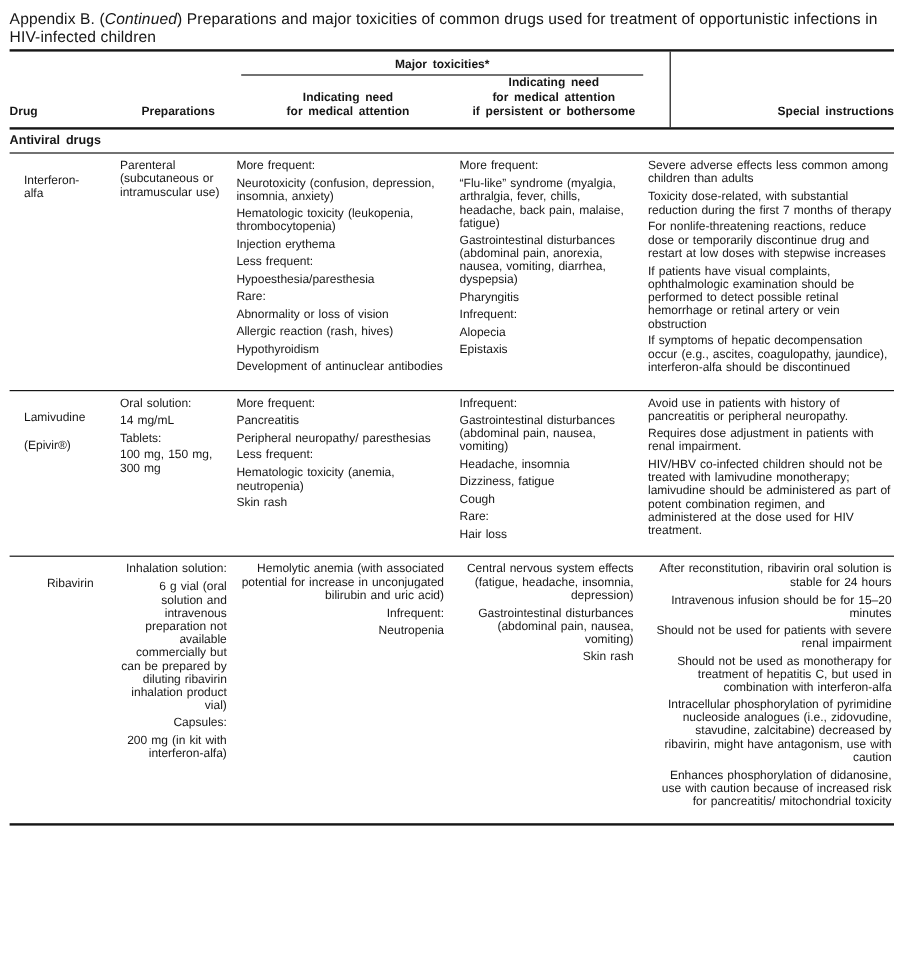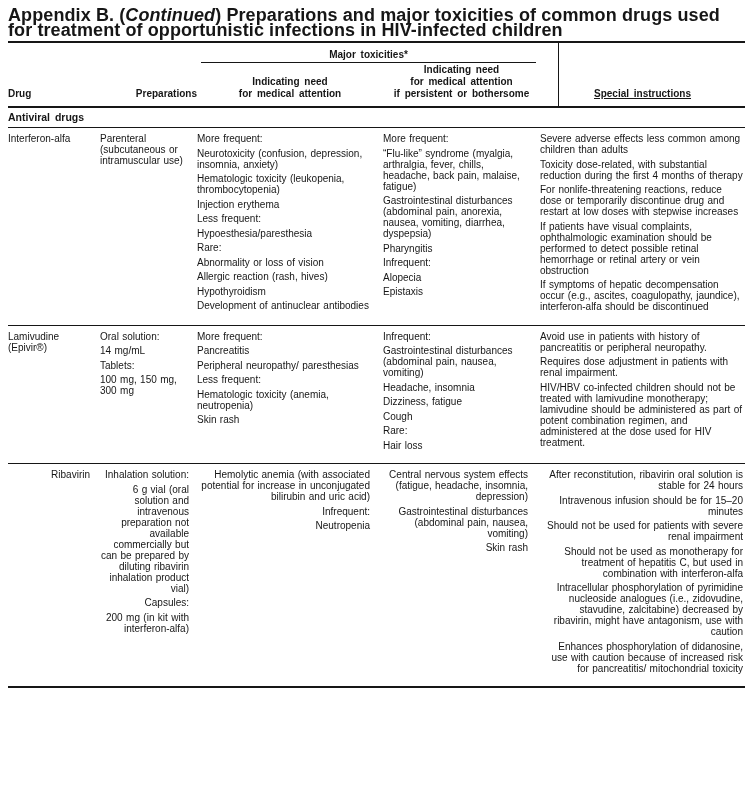--- a/index.html
+++ b/index.html
@@ -3,21 +3,21 @@
 <meta charset="utf-8">
 <style>
   html,body { margin:0; padding:0; background:#fff; }
   .page {
     width:753px; height:805px; box-sizing:border-box;
     padding:8px 8px 0 8px; background:#fff; overflow:hidden;
     font-family:"Liberation Sans","DejaVu Sans",sans-serif;
     color:#161616;
   }
   .title {
-    font-size:18px; font-weight:bold; line-height:15px;
+    font-size:13px; font-weight:normal; line-height:15px;
     letter-spacing:0.1px; margin:0 0 3px 0;
   }
   .title .cont { font-style:italic; }
   .grid {
     display:grid;
     grid-template-columns:92px 97px 186px 157px 205px;
   }
   
   .thead {
     position:relative;
@@ -29,24 +29,24 @@
   .group-inner {
     display:block; margin:0 4px; padding:6px 0 2px;
     border-bottom:1px solid #161616;
     font-size:10px; font-weight:bold; text-align:center; word-spacing:2px;
   }
   .hcell {
     font-size:10px; font-weight:bold; line-height:12px;
     word-spacing:2px; align-self:end; padding-bottom:6px;
   }
   .h-drug  { grid-column:1; grid-row:1/3; text-align:left; }
-  .h-prep  { grid-column:2; grid-row:1/3; text-align:right; }
+  .h-prep  { grid-column:2; grid-row:1/3; text-align:center; }
   .h-col3  { grid-column:3; grid-row:2;   text-align:center; }
   .h-col4  { grid-column:4; grid-row:2;   text-align:center; }
-  .h-spec  { grid-column:5; grid-row:1/3; text-align:center;text-decoration:underline; }
+  .h-spec  { grid-column:5; grid-row:1/3; text-align:right; }
   .hline { margin:0; }
   .vrule {
     position:absolute; left:550px; top:0; bottom:0; width:1px;
     background:#161616;
   }
   
   .section-row {
     border-bottom:1px solid #161616;
     font-size:10.5px; font-weight:bold; word-spacing:2px;
     padding:3px 0 4px 0;
@@ -55,21 +55,21 @@
   .row { border-bottom:1px solid #161616; padding:5px 0 9px 0; }
   .row.last { border-bottom:2px solid #161616;text-align:right; }
   .cell { font-size:10px; line-height:11px; word-spacing:0.6px; }
   .cell.c1 { padding-right:10px; }
   .cell.c2 { padding-right:8px;  }
   .cell.c3 { padding-right:13px; }
   .cell.c4 { padding-right:12px; }
   .cell.c5 { padding-right:2px;  }
   .para { margin:0 0 3.5px 0; }
   .para.lead { font-weight:normal; }
-  .drug-line { margin:0; }
+  .drug-line { margin:12px; }
 </style>
 </head>
 <body>
 
 <div class="page">
 
   <div class="title"><span>Appendix B. (</span><span class="cont">Continued</span><span>) Preparations and major toxicities of common drugs used for treatment of opportunistic infections in HIV-infected children</span></div>
 
   <div class="thead grid">
     <div class="group-cell">
@@ -116,21 +116,21 @@
         <p class="para lead">More frequent:</p>
         <p class="para">“Flu-like” syndrome (myalgia, arthralgia, fever, chills, headache, back pain, malaise, fatigue)</p>
         <p class="para">Gastrointestinal disturbances (abdominal pain, anorexia, nausea, vomiting, diarrhea, dyspepsia)</p>
         <p class="para">Pharyngitis</p>
         <p class="para lead">Infrequent:</p>
         <p class="para">Alopecia</p>
         <p class="para">Epistaxis</p>
       </div>
     <div class="cell c5">
         <p class="para">Severe adverse effects less common among children than adults</p>
-        <p class="para">Toxicity dose-related, with substantial reduction during the first 4 months of therapy</p>
+        <p class="para">Toxicity dose-related, with substantial reduction during the first 7 months of therapy</p>
         <p class="para">For nonlife-threatening reactions, reduce dose or temporarily discontinue drug and restart at low doses with stepwise increases</p>
         <p class="para">If patients have visual complaints, ophthalmologic examination should be performed to detect possible retinal hemorrhage or retinal artery or vein obstruction</p>
         <p class="para">If symptoms of hepatic decompensation occur (e.g., ascites, coagulopathy, jaundice), interferon-alfa should be discontinued</p>
       </div>
   </div>
 
   <div class="row grid">
     <div class="cell c1">
         <div class="drug-line">Lamivudine</div>
         <div class="drug-line">(Epivir®)</div>

